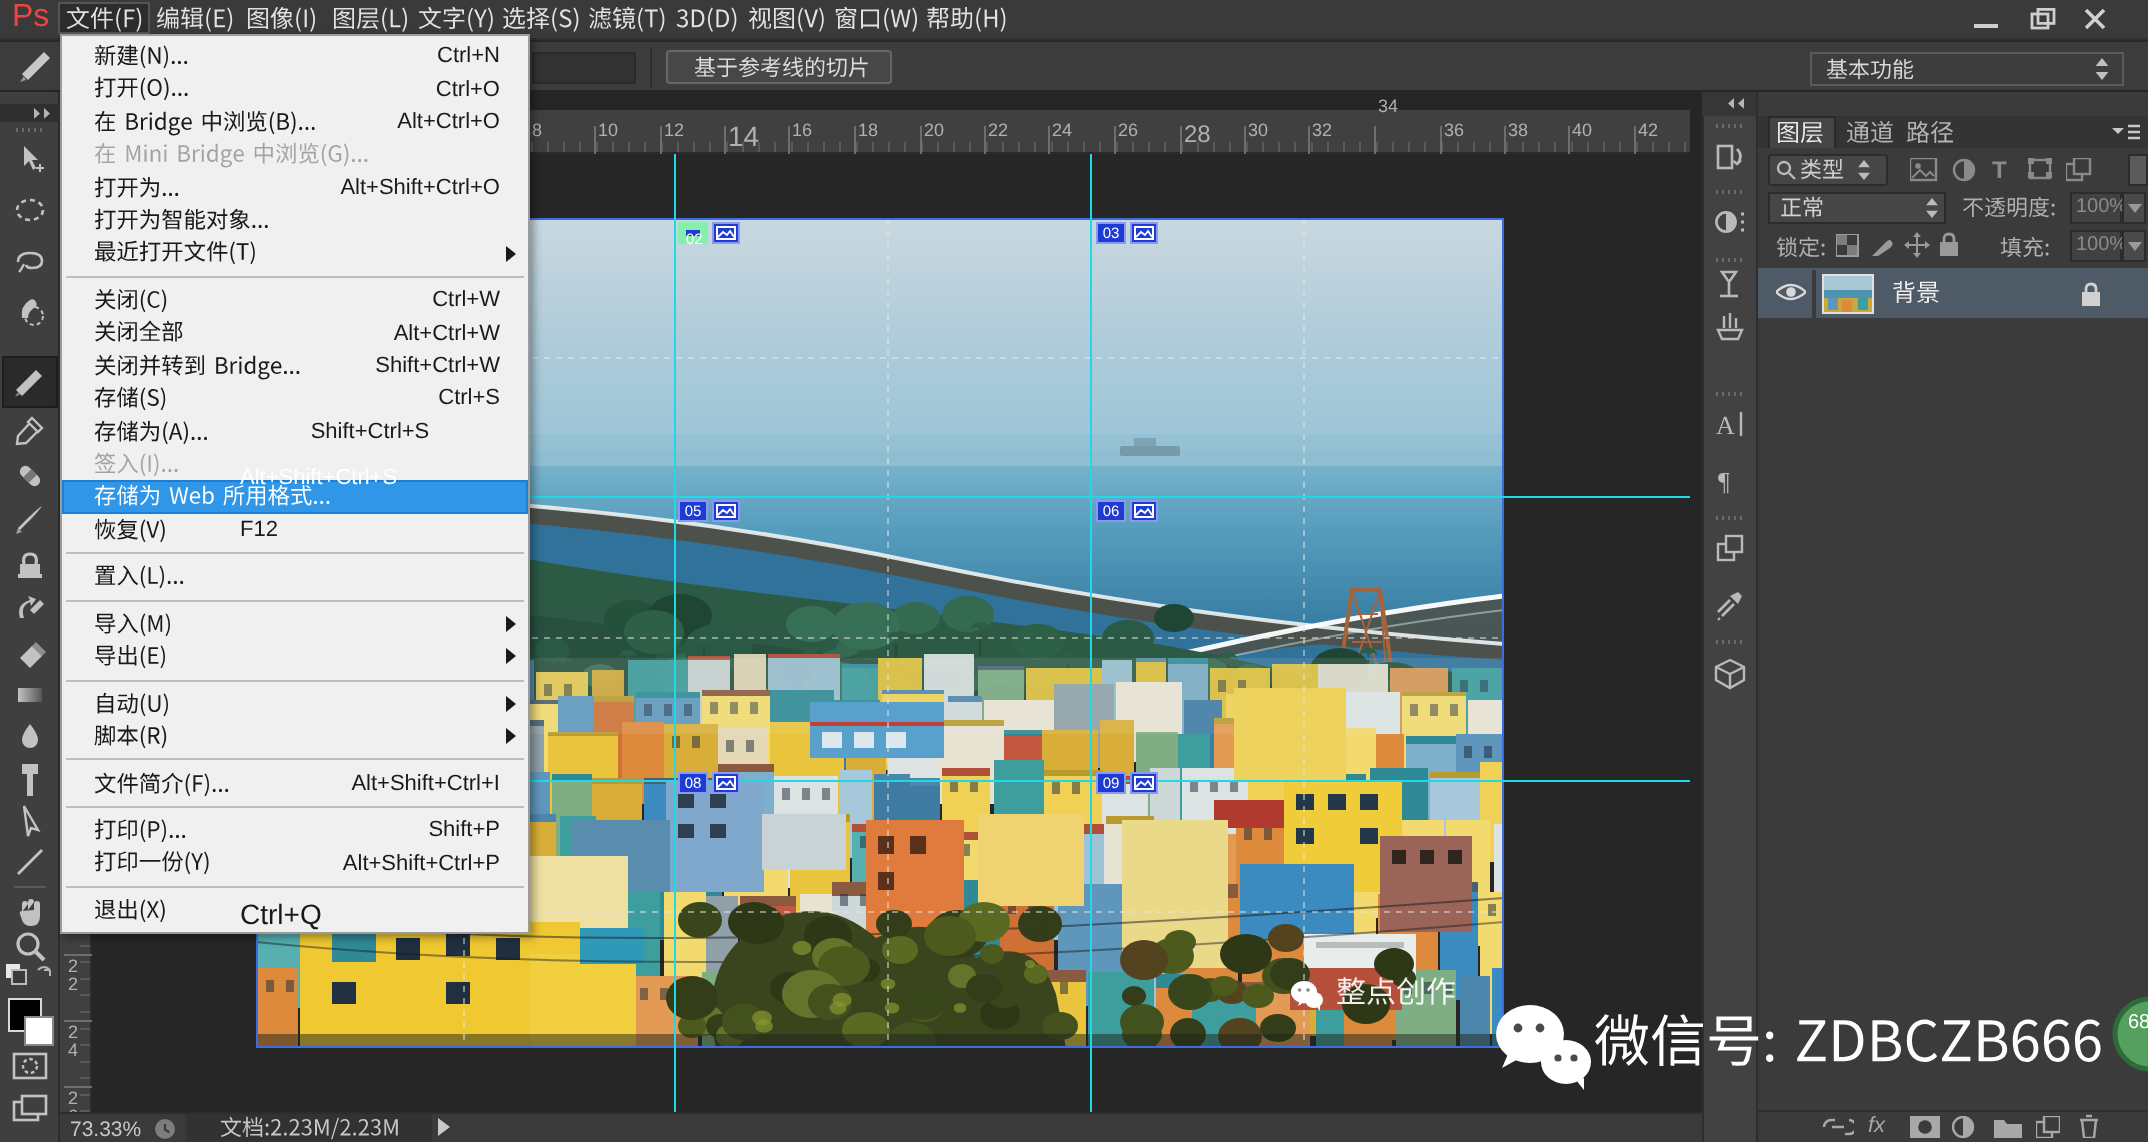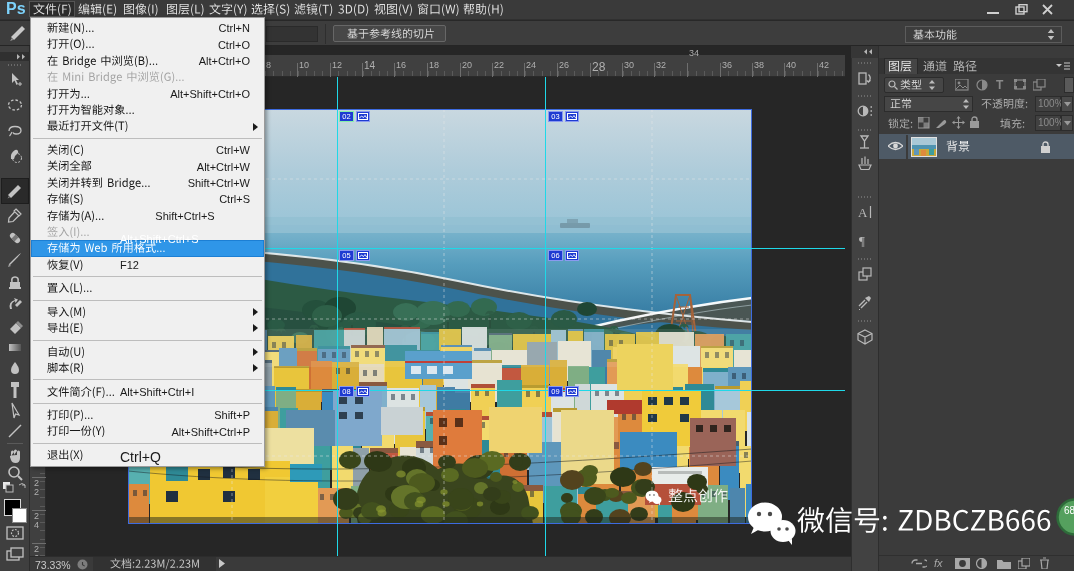--- a/index.html
+++ b/index.html
@@ -2,21 +2,21 @@
 <html><head><meta charset="utf-8"><style>
 html,body{margin:0;padding:0;background:#282828;}
 #root{position:relative;width:1074px;height:571px;overflow:hidden;
  font-family:"Liberation Sans",sans-serif;background:#282828;}
 #root *{box-sizing:border-box;}
 .abs{position:absolute;}
 </style></head><body>
 <div id="root">
 
 <div class="abs" style="left:0;top:0;width:1074px;height:20px;background:#3a3a3a;border-bottom:1px solid #303030"></div>
-<div class="abs" style="left:6px;top:0px;font-size:16px;font-weight:bold;color:#7dd3fc;letter-spacing:0px">Ps</div>
+<div class="abs" style="left:6px;top:0px;font-size:16px;font-weight:normal;color:#ef4444;letter-spacing:0px">Ps</div>
 <div class="abs" style="left:29px;top:1px;width:46px;height:16px;background:#2c2c2c;border:1px solid #555"></div>
 <svg style="position:absolute;left:33px;top:3px;overflow:visible" width="39" height="16">
       <path d="M5.1 0.7C5.4 1.3 5.8 2.1 6 2.6L7 2.2C6.8 1.8 6.4 1 6 0.4ZM0.6 2.6V3.5H2.5C3.2 5.3 4.1 6.9 5.4 8.2C4 9.3 2.4 10.1 0.4 10.6C0.6 10.9 0.9 11.3 1 11.5C3 10.8 4.7 10 6 8.8C7.4 10 9 10.9 11 11.4C11.1 11.2 11.4 10.8 11.6 10.6C9.7 10.1 8.1 9.3 6.7 8.1C7.9 6.9 8.9 5.4 9.6 3.5H11.4V2.6ZM6 7.5C4.9 6.4 4 5 3.4 3.5H8.5C7.9 5.1 7.1 6.4 6 7.5Z M15.8 6.5V7.3H19.2V11.5H20.1V7.3H23.4V6.5H20.1V3.8H22.9V2.9H20.1V0.6H19.2V2.9H17.6C17.8 2.4 17.9 1.8 18 1.3L17.2 1.1C16.9 2.7 16.4 4.2 15.7 5.2C15.9 5.3 16.3 5.5 16.5 5.7C16.8 5.1 17.1 4.5 17.4 3.8H19.2V6.5ZM15.2 0.5C14.6 2.3 13.5 4.1 12.4 5.3C12.5 5.5 12.8 6 12.9 6.2C13.3 5.8 13.6 5.3 14 4.8V11.5H14.9V3.4C15.3 2.6 15.7 1.7 16.1 0.8Z M26.9 12.9 27.5 12.6C26.5 10.9 26 8.9 26 6.8C26 4.8 26.5 2.8 27.5 1.1L26.9 0.7C25.8 2.5 25.1 4.5 25.1 6.8C25.1 9.2 25.8 11.1 26.9 12.9Z M29.3 10.6H30.4V6.6H33.7V5.7H30.4V2.7H34.3V1.8H29.3Z M35.9 12.9C37 11.1 37.6 9.2 37.6 6.8C37.6 4.5 37 2.5 35.9 0.7L35.2 1.1C36.2 2.8 36.7 4.8 36.7 6.8C36.7 8.9 36.2 10.9 35.2 12.6Z" fill="#e2e2e2"></path>
     </svg>
 <svg style="position:absolute;left:78px;top:3px;overflow:visible" width="39" height="16">
       <path d="M0.5 9.9 0.7 10.7C1.7 10.3 2.9 9.8 4.2 9.3L4 8.6C2.7 9.1 1.4 9.6 0.5 9.9ZM0.7 5.5C0.9 5.4 1.2 5.3 2.5 5.2C2 5.9 1.6 6.5 1.4 6.8C1 7.2 0.8 7.5 0.5 7.6C0.6 7.8 0.8 8.2 0.8 8.4C1 8.2 1.4 8.1 4.1 7.5C4 7.3 4 7 4 6.8L2 7.2C2.9 6.1 3.7 4.7 4.4 3.4L3.6 3C3.4 3.4 3.2 3.9 2.9 4.4L1.6 4.5C2.3 3.4 3 2.1 3.4 0.8L2.6 0.5C2.1 1.9 1.3 3.5 1.1 3.9C0.9 4.3 0.7 4.6 0.5 4.7C0.6 4.9 0.7 5.3 0.7 5.5ZM7.5 6.4V8.1H6.5V6.4ZM8.1 6.4H9V8.1H8.1ZM5.8 5.6V11.4H6.5V8.8H7.5V11.1H8.1V8.8H9V11.1H9.6V8.8H10.5V10.6C10.5 10.7 10.4 10.8 10.3 10.8C10.2 10.8 10 10.8 9.8 10.8C9.9 10.9 9.9 11.2 10 11.4C10.4 11.4 10.7 11.4 10.9 11.3C11.1 11.2 11.2 11 11.2 10.7V5.6L10.5 5.6ZM9.6 6.4H10.5V8.1H9.6ZM7.3 0.6C7.5 1 7.6 1.4 7.8 1.8H5V4.4C5 6.2 4.9 8.9 3.8 10.8C3.9 10.9 4.3 11.2 4.5 11.3C5.6 9.4 5.8 6.5 5.8 4.6H11V1.8H8.7C8.6 1.4 8.4 0.8 8.1 0.4ZM5.8 2.5H10.2V3.8H5.8Z M18.6 1.5H21.8V2.8H18.6ZM17.8 0.9V3.4H22.7V0.9ZM13 6.6C13.1 6.5 13.4 6.4 13.8 6.4H14.9V8.1L12.5 8.6L12.7 9.4L14.9 9V11.5H15.8V8.8L17.1 8.5L17.1 7.8L15.8 8V6.4H16.9V5.6H15.8V3.7H14.9V5.6H13.8C14.1 4.8 14.4 3.8 14.7 2.8H16.9V1.9H15C15.1 1.5 15.2 1.1 15.2 0.7L14.4 0.5C14.3 0.9 14.2 1.4 14.1 1.9H12.6V2.8H13.9C13.6 3.7 13.4 4.5 13.3 4.8C13.1 5.3 12.9 5.7 12.7 5.8C12.8 6 12.9 6.4 13 6.6ZM21.8 4.9V5.9H18.7V4.9ZM16.8 9.6 16.9 10.5 21.8 10.1V11.5H22.6V10L23.5 9.9L23.5 9.2L22.6 9.2V4.9H23.4V4.1H17.1V4.9H17.9V9.6ZM21.8 6.6V7.7H18.7V6.6ZM21.8 8.3V9.3L18.7 9.5V8.3Z M26.9 12.9 27.5 12.6C26.5 10.9 26 8.9 26 6.8C26 4.8 26.5 2.8 27.5 1.1L26.9 0.7C25.8 2.5 25.1 4.5 25.1 6.8C25.1 9.2 25.8 11.1 26.9 12.9Z M29.3 10.6H34.5V9.6H30.4V6.4H33.7V5.5H30.4V2.7H34.3V1.8H29.3Z M36.3 12.9C37.4 11.1 38.1 9.2 38.1 6.8C38.1 4.5 37.4 2.5 36.3 0.7L35.6 1.1C36.7 2.8 37.2 4.8 37.2 6.8C37.2 8.9 36.7 10.9 35.6 12.6Z" fill="#e2e2e2"></path>
     </svg>
 <svg style="position:absolute;left:123px;top:3px;overflow:visible" width="36" height="16">
       <path d="M4.5 7.2C5.5 7.4 6.7 7.8 7.4 8.2L7.7 7.6C7.1 7.2 5.8 6.9 4.9 6.7ZM3.3 8.7C5 8.9 7 9.4 8.2 9.8L8.6 9.2C7.4 8.8 5.3 8.3 3.7 8.1ZM1 1V11.5H1.9V11H10.1V11.5H11V1ZM1.9 10.2V1.8H10.1V10.2ZM5 2.1C4.4 3 3.3 4 2.3 4.6C2.5 4.7 2.8 5 2.9 5.1C3.3 4.9 3.7 4.6 4 4.3C4.4 4.7 4.8 5 5.3 5.4C4.3 5.8 3.2 6.2 2.1 6.4C2.2 6.6 2.4 6.9 2.5 7.1C3.7 6.9 5 6.4 6.1 5.8C7.1 6.3 8.2 6.8 9.4 7C9.5 6.8 9.7 6.5 9.9 6.3C8.8 6.1 7.8 5.8 6.8 5.4C7.7 4.8 8.5 4.1 9 3.3L8.5 3L8.3 3H5.2C5.4 2.8 5.6 2.6 5.7 2.3ZM4.5 3.8 4.6 3.7H7.7C7.3 4.2 6.7 4.6 6.1 5C5.5 4.6 4.9 4.2 4.5 3.8Z M17.8 2H20C19.8 2.4 19.5 2.7 19.3 3H17C17.3 2.7 17.6 2.4 17.8 2ZM17.8 0.5C17.3 1.5 16.4 2.8 15.1 3.7C15.3 3.8 15.5 4.1 15.7 4.3C15.9 4.1 16.1 3.9 16.3 3.8V5.6H18.2C17.6 6.1 16.7 6.6 15.4 7C15.6 7.2 15.9 7.4 16 7.6C17 7.2 17.8 6.8 18.4 6.4C18.6 6.5 18.8 6.7 18.9 6.9C18.1 7.7 16.6 8.4 15.4 8.7C15.6 8.9 15.8 9.2 15.9 9.3C17 9 18.4 8.2 19.2 7.4C19.4 7.7 19.5 7.9 19.5 8.1C18.6 9.1 16.8 10 15.3 10.4C15.5 10.6 15.7 10.9 15.9 11.1C17.2 10.6 18.7 9.8 19.7 8.9C19.8 9.6 19.7 10.3 19.4 10.5C19.2 10.7 19.1 10.8 18.8 10.8C18.6 10.8 18.3 10.7 18 10.7C18.2 10.9 18.2 11.3 18.3 11.5C18.5 11.5 18.8 11.5 19 11.5C19.4 11.5 19.7 11.4 20 11.1C20.6 10.6 20.7 9.3 20.3 8.1L20.9 7.8C21.3 9.1 22.1 10.2 23.1 10.8C23.2 10.6 23.4 10.3 23.6 10.2C22.7 9.6 22 8.6 21.6 7.5C22 7.2 22.5 6.9 22.9 6.7L22.3 6.1C21.7 6.5 20.9 7.1 20.1 7.4C19.8 6.9 19.5 6.3 18.9 5.9L19.2 5.6H22.8V3H20.2C20.6 2.6 20.9 2.1 21.2 1.7L20.7 1.3L20.5 1.3H18.3L18.7 0.6ZM17.1 3.7H19.2C19.2 4.1 19.1 4.5 18.8 4.9H17.1ZM20 3.7H21.9V4.9H19.6C19.9 4.5 20 4.1 20 3.7ZM15.1 0.5C14.5 2.3 13.5 4.1 12.3 5.3C12.5 5.5 12.8 6 12.9 6.2C13.2 5.8 13.6 5.4 13.9 4.9V11.5H14.8V3.5C15.2 2.6 15.7 1.7 16 0.8Z M26.9 12.9 27.5 12.6C26.5 10.9 26 8.9 26 6.8C26 4.8 26.5 2.8 27.5 1.1L26.9 0.7C25.8 2.5 25.1 4.5 25.1 6.8C25.1 9.2 25.8 11.1 26.9 12.9Z M29.3 10.6H30.4V1.8H29.3Z M32.8 12.9C33.9 11.1 34.5 9.2 34.5 6.8C34.5 4.5 33.9 2.5 32.8 0.7L32.1 1.1C33.1 2.8 33.6 4.8 33.6 6.8C33.6 8.9 33.1 10.9 32.1 12.6Z" fill="#e2e2e2"></path>
     </svg>
@@ -176,21 +176,21 @@
 <div class="abs" style="left:202px;top:60px;font-size:9px;color:#b0b0b0">4</div>
 <div class="abs" style="left:232px;top:63px;width:1px;height:14px;background:#6e6e6e"></div>
 <div class="abs" style="left:234px;top:60px;font-size:9px;color:#b0b0b0">6</div>
 <div class="abs" style="left:264px;top:63px;width:1px;height:14px;background:#6e6e6e"></div>
 <div class="abs" style="left:266px;top:60px;font-size:9px;color:#b0b0b0">8</div>
 <div class="abs" style="left:297px;top:63px;width:1px;height:14px;background:#6e6e6e"></div>
 <div class="abs" style="left:299px;top:60px;font-size:9px;color:#b0b0b0">10</div>
 <div class="abs" style="left:330px;top:63px;width:1px;height:14px;background:#6e6e6e"></div>
 <div class="abs" style="left:332px;top:60px;font-size:9px;color:#b0b0b0">12</div>
 <div class="abs" style="left:362px;top:63px;width:1px;height:14px;background:#6e6e6e"></div>
-<div class="abs" style="left:364px;top:60px;font-size:10px;color:#b0b0b0">14</div>
+<div class="abs" style="left:364px;top:60px;font-size:14px;color:#b0b0b0">14</div>
 <div class="abs" style="left:394px;top:63px;width:1px;height:14px;background:#6e6e6e"></div>
 <div class="abs" style="left:396px;top:60px;font-size:9px;color:#b0b0b0">16</div>
 <div class="abs" style="left:427px;top:63px;width:1px;height:14px;background:#6e6e6e"></div>
 <div class="abs" style="left:429px;top:60px;font-size:9px;color:#b0b0b0">18</div>
 <div class="abs" style="left:460px;top:63px;width:1px;height:14px;background:#6e6e6e"></div>
 <div class="abs" style="left:462px;top:60px;font-size:9px;color:#b0b0b0">20</div>
 <div class="abs" style="left:492px;top:63px;width:1px;height:14px;background:#6e6e6e"></div>
 <div class="abs" style="left:494px;top:60px;font-size:9px;color:#b0b0b0">22</div>
 <div class="abs" style="left:524px;top:63px;width:1px;height:14px;background:#6e6e6e"></div>
 <div class="abs" style="left:526px;top:60px;font-size:9px;color:#b0b0b0">24</div>
@@ -863,21 +863,21 @@
       <path d="M524 0 V415" stroke="#e8e8e8" stroke-width="1" stroke-dasharray="3 3" opacity="0.5"></path>
       <path d="M0 70 H624" stroke="#e8e8e8" stroke-width="1" stroke-dasharray="3 3" opacity="0.5"></path>
       <path d="M0 210 H624" stroke="#e8e8e8" stroke-width="1" stroke-dasharray="3 3" opacity="0.5"></path>
       <path d="M0 347 H624" stroke="#e8e8e8" stroke-width="1" stroke-dasharray="3 3" opacity="0.5"></path>
       <rect x="0.5" y="0.5" width="623" height="414" fill="none" stroke="#3d6be0" stroke-width="1"></rect>
     </svg>
 <div class="abs" style="left:337px;top:77px;width:1px;height:479px;background:#1fd8e8"></div>
 <div class="abs" style="left:545px;top:77px;width:1px;height:479px;background:#1fd8e8"></div>
 <div class="abs" style="left:46px;top:248px;width:799px;height:1px;background:#1fd8e8"></div>
 <div class="abs" style="left:46px;top:390px;width:799px;height:1px;background:#1fd8e8"></div>
-<div class="abs" style="left:339px;top:111px;width:15px;height:11px;background:#1e3bd2;border:1px solid #86efac;color:#fff;font-size:7.5px;line-height:9px;text-align:center">02</div>
+<div class="abs" style="left:339px;top:111px;width:15px;height:11px;background:#1e3bd2;border:4px solid #86efac;color:#fff;font-size:7.5px;line-height:9px;text-align:center">02</div>
 <div class="abs" style="left:356px;top:111px;width:14px;height:11px;background:#1e3bd2;border:1px solid #8a9af0"></div>
 <svg class="abs" style="left:358px;top:113px" width="10" height="7">
       <rect x="0.5" y="0.5" width="9" height="6" fill="none" stroke="#fff" stroke-width="1"></rect>
       <path d="M1 5.5 l2.5-2.5 2 1.5 1.5-2 2 3" stroke="#fff" stroke-width="0.9" fill="none"></path>
     </svg>
 <div class="abs" style="left:548px;top:111px;width:15px;height:11px;background:#1e3bd2;border:1px solid #8a9af0;color:#fff;font-size:7.5px;line-height:9px;text-align:center">03</div>
 <div class="abs" style="left:565px;top:111px;width:14px;height:11px;background:#1e3bd2;border:1px solid #8a9af0"></div>
 <svg class="abs" style="left:567px;top:113px" width="10" height="7">
       <rect x="0.5" y="0.5" width="9" height="6" fill="none" stroke="#fff" stroke-width="1"></rect>
       <path d="M1 5.5 l2.5-2.5 2 1.5 1.5-2 2 3" stroke="#fff" stroke-width="0.9" fill="none"></path>
@@ -1206,21 +1206,21 @@
 <svg style="position:absolute;left:47px;top:362.0px;overflow:visible" width="37" height="15">
       <path d="M1 0.9V4.9C1 6.5 0.9 8.8 0.3 10.4C0.5 10.5 0.8 10.6 0.9 10.7C1.3 9.7 1.5 8.3 1.6 6.9H2.9V9.8C2.9 9.9 2.9 9.9 2.8 9.9C2.6 9.9 2.3 9.9 1.9 9.9C2 10.1 2.1 10.5 2.1 10.7C2.7 10.7 3.1 10.6 3.3 10.5C3.6 10.4 3.6 10.1 3.6 9.8V0.9ZM1.6 1.6H2.9V3.5H1.6ZM1.6 4.2H2.9V6.2H1.6L1.6 4.9ZM7.8 1.1V10.8H8.5V1.9H9.7V7.9C9.7 8.1 9.7 8.1 9.6 8.1C9.5 8.1 9.1 8.1 8.7 8.1C8.8 8.3 8.9 8.7 9 8.9C9.5 8.9 9.9 8.8 10.1 8.7C10.4 8.6 10.4 8.3 10.4 8V1.1ZM4.2 9.6 4.2 9.6C4.4 9.4 4.7 9.4 6.7 9C6.8 9.3 6.8 9.5 6.8 9.7L7.4 9.5C7.3 8.7 7 7.5 6.6 6.5L6 6.7C6.2 7.2 6.4 7.8 6.6 8.3L4.9 8.6C5.3 7.8 5.6 6.7 5.9 5.7H7.4V4.8H6.1V3.1H7.2V2.3H6.1V0.5H5.3V2.3H4.2V3.1H5.3V4.8H3.9V5.7H5.1C4.9 6.8 4.5 7.9 4.4 8.2C4.2 8.6 4.1 8.8 4 8.9C4 9 4.2 9.4 4.2 9.6Z M16.4 0.5V2.8H11.9V3.7H15.3C14.5 5.6 13.1 7.4 11.6 8.3C11.8 8.5 12.1 8.8 12.2 9C13.9 7.9 15.3 5.9 16.2 3.7H16.4V7.8H13.7V8.7H16.4V10.8H17.2V8.7H19.8V7.8H17.2V3.7H17.4C18.2 5.9 19.7 7.9 21.3 8.9C21.5 8.7 21.8 8.4 22 8.2C20.5 7.3 19 5.6 18.2 3.7H21.7V2.8H17.2V0.5Z M25.1 12.1 25.7 11.8C24.7 10.2 24.3 8.3 24.3 6.4C24.3 4.5 24.7 2.6 25.7 1L25.1 0.7C24 2.4 23.4 4.2 23.4 6.4C23.4 8.6 24 10.4 25.1 12.1Z M28.3 5.5V2.5H29.7C31 2.5 31.7 2.9 31.7 3.9C31.7 5 31 5.5 29.7 5.5ZM31.8 9.9H33L30.9 6.3C32 6 32.7 5.2 32.7 3.9C32.7 2.2 31.6 1.6 29.9 1.6H27.3V9.9H28.3V6.4H29.8Z M34.4 12.1C35.4 10.4 36.1 8.6 36.1 6.4C36.1 4.2 35.4 2.4 34.4 0.7L33.8 1C34.7 2.6 35.2 4.5 35.2 6.4C35.2 8.3 34.7 10.2 33.8 11.8Z" fill="#1a1a1a"></path>
     </svg>
 <svg class="abs" style="left:253px;top:364.2px" width="6" height="8">
       <path d="M0 0 L5 4 L0 8 Z" fill="#1a1a1a"></path>
     </svg>
 <div class="abs" style="left:33px;top:379.4px;width:229px;height:1px;background:#bdbdbd"></div>
 <svg style="position:absolute;left:47px;top:385.5px;overflow:visible" width="68" height="15">
       <path d="M4.7 0.6C5.1 1.2 5.4 1.9 5.6 2.4L6.5 2.1C6.3 1.6 5.9 0.9 5.6 0.4ZM0.6 2.4V3.2H2.3C3 5 3.9 6.4 5 7.6C3.8 8.6 2.3 9.4 0.4 9.9C0.6 10.1 0.8 10.5 0.9 10.7C2.8 10.1 4.4 9.3 5.6 8.2C6.9 9.3 8.4 10.2 10.2 10.7C10.4 10.4 10.6 10.1 10.8 9.9C9 9.5 7.5 8.7 6.3 7.6C7.4 6.5 8.3 5 8.9 3.2H10.7V2.4ZM5.6 7C4.6 6 3.8 4.7 3.2 3.2H8C7.4 4.8 6.6 6 5.6 7Z M14.8 6V6.9H18V10.8H18.8V6.9H21.9V6H18.8V3.6H21.4V2.7H18.8V0.6H18V2.7H16.5C16.6 2.2 16.7 1.7 16.8 1.2L16 1C15.8 2.5 15.3 3.9 14.7 4.8C14.9 5 15.2 5.2 15.4 5.3C15.7 4.8 16 4.2 16.2 3.6H18V6ZM14.2 0.5C13.6 2.2 12.6 3.9 11.6 5C11.7 5.2 12 5.6 12 5.8C12.4 5.4 12.7 5 13.1 4.5V10.7H13.9V3.2C14.3 2.4 14.7 1.6 15 0.7Z M23.6 4.8V10.7H24.4V4.8ZM24.1 3.8C24.6 4.2 25.1 4.8 25.4 5.2L26 4.8C25.7 4.4 25.2 3.8 24.7 3.4ZM26 5.5V9.4H30.1V5.5ZM24.7 0.4C24.3 1.5 23.7 2.5 22.9 3.2C23.1 3.3 23.5 3.5 23.6 3.6C24 3.2 24.4 2.7 24.8 2.1H25.5C25.7 2.6 26 3.1 26.1 3.5L26.8 3.2C26.7 2.9 26.5 2.5 26.3 2.1H27.9V1.4H25.2C25.3 1.2 25.4 0.9 25.5 0.6ZM29.1 0.4C28.8 1.4 28.3 2.3 27.6 2.9C27.9 3 28.2 3.3 28.3 3.4C28.6 3.1 29 2.6 29.2 2.2H30.1C30.4 2.6 30.8 3.2 30.9 3.6L31.6 3.2C31.5 2.9 31.2 2.5 31 2.2H32.8V1.4H29.6C29.7 1.2 29.8 0.9 29.9 0.6ZM29.3 7.7V8.7H26.7V7.7ZM26.7 6.2H29.3V7.1H26.7ZM26.3 3.8V4.6H31.6V9.7C31.6 9.9 31.5 9.9 31.4 10C31.2 10 30.6 10 30 9.9C30.1 10.1 30.2 10.5 30.2 10.7C31.1 10.7 31.6 10.7 32 10.6C32.3 10.4 32.4 10.2 32.4 9.7V3.8Z M40.9 4.9V10.8H41.8V4.9ZM36.7 4.9V6.3C36.7 7.6 36.5 9.1 34.4 10.1C34.6 10.3 34.9 10.6 35.1 10.8C37.3 9.6 37.6 7.8 37.6 6.3V4.9ZM39.2 0.4C38.2 2.1 36 3.8 33.9 4.5C34.1 4.7 34.3 5.1 34.4 5.3C36.2 4.6 38 3.3 39.2 1.8C40.4 3.3 42.1 4.6 43.9 5.2C44.1 4.9 44.4 4.6 44.5 4.4C42.6 3.9 40.7 2.5 39.7 1.1L39.9 0.8Z M47.5 12.1 48.1 11.8C47.1 10.2 46.7 8.3 46.7 6.4C46.7 4.5 47.1 2.6 48.1 1L47.5 0.7C46.4 2.4 45.8 4.2 45.8 6.4C45.8 8.6 46.4 10.4 47.5 12.1Z M49.7 9.9H50.7V6.2H53.9V5.3H50.7V2.5H54.4V1.6H49.7Z M55.9 12.1C56.9 10.4 57.5 8.6 57.5 6.4C57.5 4.2 56.9 2.4 55.9 0.7L55.2 1C56.2 2.6 56.7 4.5 56.7 6.4C56.7 8.3 56.2 10.2 55.2 11.8Z M60.1 10C60.5 10 60.8 9.7 60.8 9.2C60.8 8.8 60.5 8.4 60.1 8.4C59.7 8.4 59.4 8.8 59.4 9.2C59.4 9.7 59.7 10 60.1 10Z M63.2 10C63.6 10 64 9.7 64 9.2C64 8.8 63.6 8.4 63.2 8.4C62.8 8.4 62.5 8.8 62.5 9.2C62.5 9.7 62.8 10 63.2 10Z M66.3 10C66.7 10 67.1 9.7 67.1 9.2C67.1 8.8 66.7 8.4 66.3 8.4C65.9 8.4 65.6 8.8 65.6 9.2C65.6 9.7 65.9 10 66.3 10Z" fill="#1a1a1a"></path>
     </svg>
-<div class="abs" style="left:120px;top:385.7px;width:130px;text-align:left;font-size:11px;color:#1a1a1a">Alt+Shift+Ctrl+I</div>
+<div class="abs" style="left:120px;top:385.7px;width:130px;text-align:right;font-size:11px;color:#1a1a1a">Alt+Shift+Ctrl+I</div>
 <div class="abs" style="left:33px;top:402.9px;width:229px;height:1px;background:#bdbdbd"></div>
 <svg style="position:absolute;left:47px;top:409.0px;overflow:visible" width="46" height="15">
       <path d="M2.2 0.4V2.7H0.5V3.5H2.2V5.9C1.6 6.1 0.9 6.2 0.4 6.4L0.7 7.2L2.2 6.8V9.6C2.2 9.8 2.2 9.8 2 9.8C1.9 9.9 1.4 9.9 0.8 9.8C1 10.1 1.1 10.4 1.1 10.6C1.9 10.6 2.4 10.6 2.7 10.5C2.9 10.3 3.1 10.1 3.1 9.6V6.5L4.7 6L4.6 5.2L3.1 5.7V3.5H4.6V2.7H3.1V0.4ZM4.7 1.4V2.2H7.9V9.5C7.9 9.7 7.8 9.8 7.6 9.8C7.3 9.8 6.5 9.8 5.7 9.8C5.8 10 6 10.4 6 10.7C7.1 10.7 7.8 10.7 8.2 10.5C8.6 10.4 8.8 10.1 8.8 9.5V2.2H10.8V1.4Z M12.2 9.4C12.5 9.3 13 9.1 16.3 8.3C16.3 8.1 16.3 7.7 16.3 7.5L13.2 8.2V5.2H16.3V4.4H13.2V2.3C14.3 2 15.4 1.7 16.3 1.3L15.6 0.7C14.9 1.1 13.5 1.5 12.4 1.8V7.8C12.4 8.2 12.1 8.5 11.9 8.6C12 8.8 12.2 9.2 12.2 9.4ZM17.2 1.2V10.7H18V2.1H20.6V7.9C20.6 8.1 20.5 8.1 20.4 8.1C20.2 8.1 19.6 8.1 18.9 8.1C19 8.4 19.2 8.8 19.2 9C20 9 20.6 9 21 8.8C21.3 8.7 21.4 8.4 21.4 7.9V1.2Z M25.1 12.1 25.7 11.8C24.7 10.2 24.3 8.3 24.3 6.4C24.3 4.5 24.7 2.6 25.7 1L25.1 0.7C24 2.4 23.4 4.2 23.4 6.4C23.4 8.6 24 10.4 25.1 12.1Z M27.3 9.9H28.3V6.6H29.7C31.5 6.6 32.7 5.8 32.7 4.1C32.7 2.3 31.5 1.6 29.7 1.6H27.3ZM28.3 5.7V2.5H29.5C31 2.5 31.7 2.9 31.7 4.1C31.7 5.2 31 5.7 29.6 5.7Z M34.4 12.1C35.4 10.4 36 8.6 36 6.4C36 4.2 35.4 2.4 34.4 0.7L33.7 1C34.7 2.6 35.2 4.5 35.2 6.4C35.2 8.3 34.7 10.2 33.7 11.8Z M38.6 10C39 10 39.4 9.7 39.4 9.2C39.4 8.8 39 8.4 38.6 8.4C38.2 8.4 37.9 8.8 37.9 9.2C37.9 9.7 38.2 10 38.6 10Z M41.7 10C42.1 10 42.5 9.7 42.5 9.2C42.5 8.8 42.1 8.4 41.7 8.4C41.3 8.4 41 8.8 41 9.2C41 9.7 41.3 10 41.7 10Z M44.8 10C45.2 10 45.6 9.7 45.6 9.2C45.6 8.8 45.2 8.4 44.8 8.4C44.4 8.4 44.1 8.8 44.1 9.2C44.1 9.7 44.4 10 44.8 10Z" fill="#1a1a1a"></path>
     </svg>
 <div class="abs" style="left:120px;top:409.2px;width:130px;text-align:right;font-size:11px;color:#1a1a1a">Shift+P</div>
 <svg style="position:absolute;left:47px;top:425.4px;overflow:visible" width="58" height="15">
       <path d="M2.2 0.4V2.7H0.5V3.5H2.2V5.9C1.6 6.1 0.9 6.2 0.4 6.4L0.7 7.2L2.2 6.8V9.6C2.2 9.8 2.2 9.8 2 9.8C1.9 9.9 1.4 9.9 0.8 9.8C1 10.1 1.1 10.4 1.1 10.6C1.9 10.6 2.4 10.6 2.7 10.5C2.9 10.3 3.1 10.1 3.1 9.6V6.5L4.7 6L4.6 5.2L3.1 5.7V3.5H4.6V2.7H3.1V0.4ZM4.7 1.4V2.2H7.9V9.5C7.9 9.7 7.8 9.8 7.6 9.8C7.3 9.8 6.5 9.8 5.7 9.8C5.8 10 6 10.4 6 10.7C7.1 10.7 7.8 10.7 8.2 10.5C8.6 10.4 8.8 10.1 8.8 9.5V2.2H10.8V1.4Z M12.2 9.4C12.5 9.3 13 9.1 16.3 8.3C16.3 8.1 16.3 7.7 16.3 7.5L13.2 8.2V5.2H16.3V4.4H13.2V2.3C14.3 2 15.4 1.7 16.3 1.3L15.6 0.7C14.9 1.1 13.5 1.5 12.4 1.8V7.8C12.4 8.2 12.1 8.5 11.9 8.6C12 8.8 12.2 9.2 12.2 9.4ZM17.2 1.2V10.7H18V2.1H20.6V7.9C20.6 8.1 20.5 8.1 20.4 8.1C20.2 8.1 19.6 8.1 18.9 8.1C19 8.4 19.2 8.8 19.2 9C20 9 20.6 9 21 8.8C21.3 8.7 21.4 8.4 21.4 7.9V1.2Z M22.9 5V5.9H33.2V5Z M42 0.7 41.3 0.8C41.8 3 42.5 4.4 43.9 5.5C44 5.3 44.3 5 44.5 4.8C43.2 3.8 42.5 2.7 42 0.7ZM36.5 0.5C35.9 2.2 35 3.9 34 5C34.1 5.2 34.4 5.6 34.5 5.8C34.8 5.4 35.1 5 35.4 4.5V10.8H36.2V3.1C36.6 2.4 37 1.5 37.3 0.7ZM39.2 0.7C38.8 2.5 37.9 4 36.8 4.9C36.9 5.1 37.2 5.4 37.3 5.6C37.6 5.4 37.8 5.2 38 4.9V5.6H39.5C39.2 7.8 38.6 9.3 37 10.1C37.2 10.3 37.5 10.6 37.6 10.8C39.2 9.7 40 8.1 40.3 5.6H42.3C42.2 8.4 42 9.5 41.8 9.8C41.6 9.9 41.6 9.9 41.4 9.9C41.2 9.9 40.7 9.9 40.2 9.9C40.3 10.1 40.4 10.4 40.4 10.7C40.9 10.7 41.4 10.7 41.7 10.7C42 10.6 42.3 10.6 42.5 10.3C42.8 9.9 43 8.7 43.1 5.2C43.1 5.1 43.1 4.8 43.1 4.8H38.1C39 3.8 39.6 2.4 40.1 0.9Z M47.5 12.1 48.1 11.8C47.1 10.2 46.7 8.3 46.7 6.4C46.7 4.5 47.1 2.6 48.1 1L47.5 0.7C46.4 2.4 45.8 4.2 45.8 6.4C45.8 8.6 46.4 10.4 47.5 12.1Z M51 9.9H52.1V6.7L54.5 1.6H53.5L52.4 4C52.2 4.6 51.9 5.2 51.6 5.8H51.5C51.3 5.2 51 4.6 50.7 4L49.7 1.6H48.6L51 6.7Z M55.6 12.1C56.7 10.4 57.3 8.6 57.3 6.4C57.3 4.2 56.7 2.4 55.6 0.7L55 1C56 2.6 56.4 4.5 56.4 6.4C56.4 8.3 56 10.2 55 11.8Z" fill="#1a1a1a"></path>
     </svg>
 <div class="abs" style="left:120px;top:425.6px;width:130px;text-align:right;font-size:11px;color:#1a1a1a">Alt+Shift+Ctrl+P</div>
 <div class="abs" style="left:33px;top:442.8px;width:229px;height:1px;background:#bdbdbd"></div>

